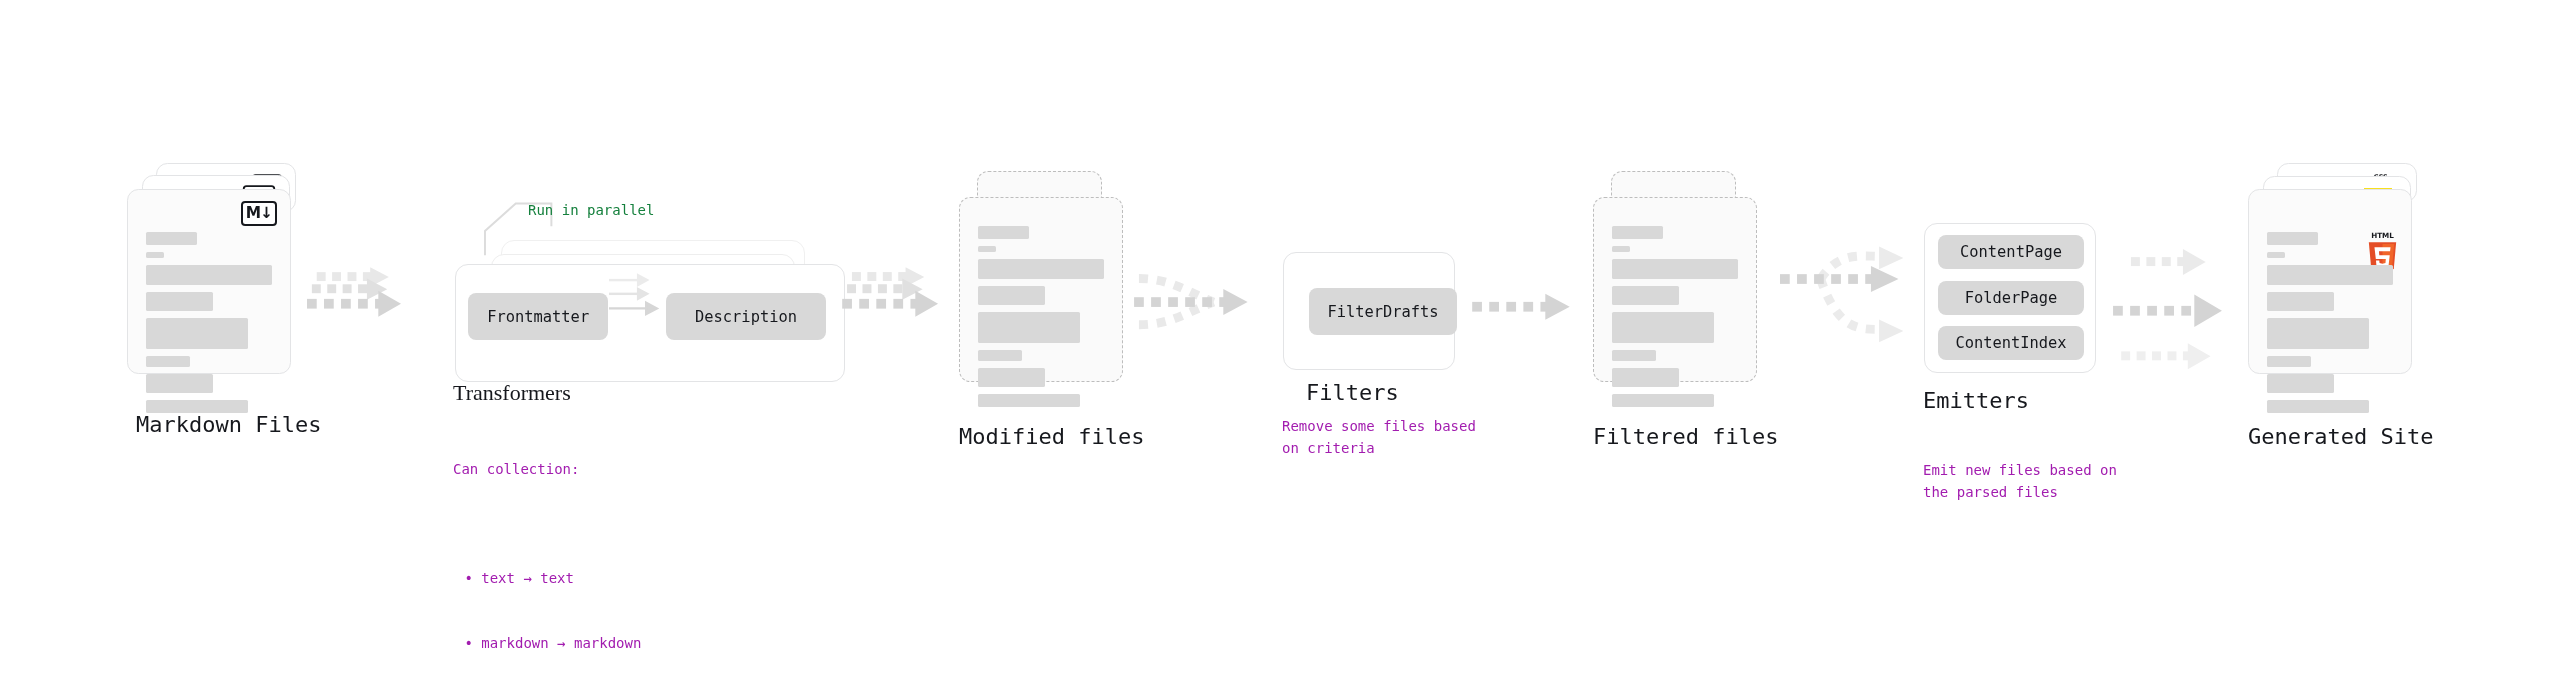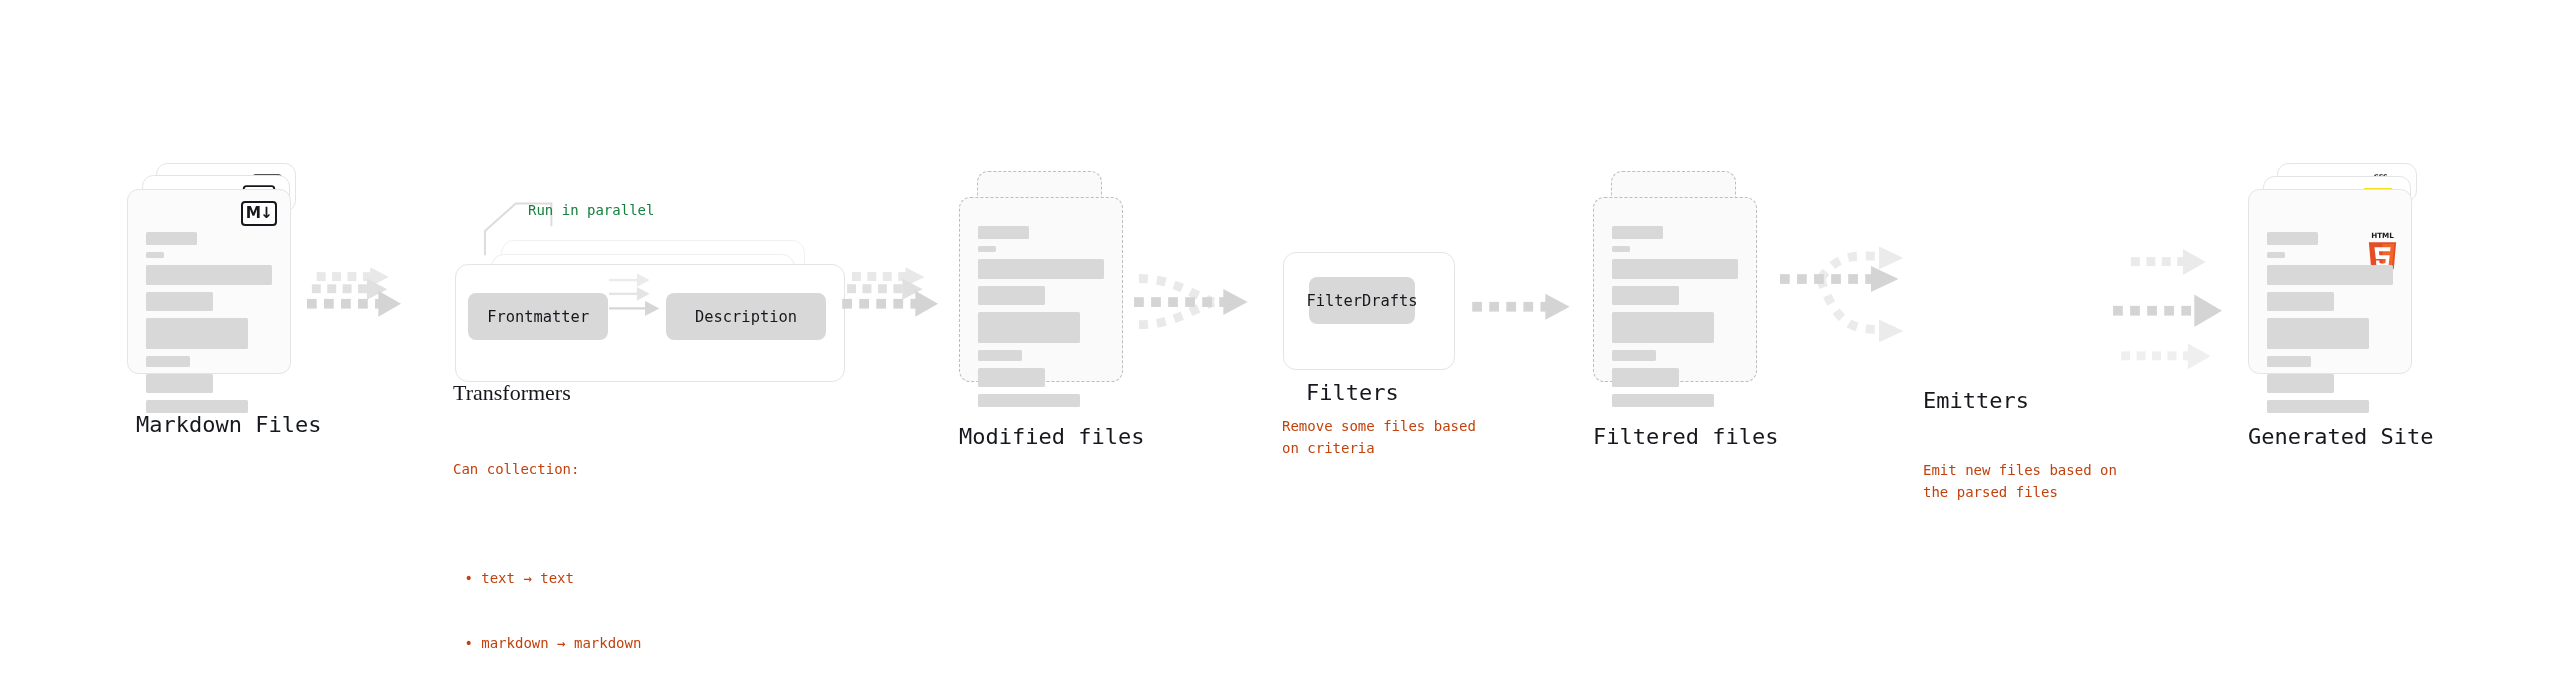--- a/index.html
+++ b/index.html
@@ -115,21 +115,21 @@
     font-family: "DejaVu Sans Mono", "Liberation Mono", monospace;
     font-size: 22px;
     color: #16181d;
     white-space: nowrap;
   }
   .caption {
     position: absolute;
     font-family: "DejaVu Sans Mono", "Liberation Mono", monospace;
     font-size: 14px;
     line-height: 1.55;
-    color: #c2410c;
+    color: #a21caf;
     white-space: pre;
   }
   .caption ul {
     margin: 0; padding: 0 0 0 11.4px; list-style: none;
   }
   .caption li { white-space: pre; }
   .caption li::before { content: "\2022  "; }
 
   .parallel-label {
     position: absolute;
@@ -292,21 +292,21 @@
         <rect x="21" y="36" width="12" height="12"></rect>
       <rect x="42" y="36" width="12" height="12"></rect>
         <rect x="63" y="36" width="12" height="12"></rect>
       <rect x="84" y="36" width="12" height="12"></rect>
         <rect x="105" y="36" width="12" height="12"></rect>
       <polygon points="110,26 140,42 110,58"></polygon>
     </g>
   </svg>
 
   <div class="group-box" style="left:1283px; top:252px; width:172px; height:118px;">
-    <div class="chip" style="left:25px; top:24px; width:106px; height:47px;">FilterDrafts</div>
+    <div class="chip" style="left:25px; top:35px; width:148px; height:47px;">FilterDrafts</div>
   </div>
   <div class="title" style="left:1282px; top:380px;margin-left:24px;">Filters</div>
   <div class="caption" style="left:1282px; top:416px;">Remove some files based
 on criteria</div>
 
   <svg class="arrow-layer" style="left:1472px; top:297px;" width="106" height="32.5" viewBox="0 0 130 40">
     <g fill="#d4d4d4">
       <rect x="0" y="6" width="12" height="12"></rect>
         <rect x="21" y="6" width="12" height="12"></rect>
       <rect x="42" y="6" width="12" height="12"></rect>
@@ -344,20 +344,25 @@
       <rect x="42" y="42" width="12" height="12"></rect>
         <rect x="63" y="42" width="12" height="12"></rect>
       <rect x="84" y="42" width="12" height="12"></rect>
         <rect x="105" y="42" width="12" height="12"></rect>
       <polygon points="112,32 146,48 112,64"></polygon>
     </g>
     <polygon points="122,8 152,22 122,36" fill="#ebebeb"></polygon>
     <polygon points="122,98 152,112 122,126" fill="#ebebeb"></polygon>
   </svg>
 
+  <div class="group-box" style="left:1924px; top:223px; width:172px; height:150px;">
+    <div class="chip" style="left:13px; top:11.4px; width:146px; height:34px;">ContentPage</div>
+    <div class="chip" style="left:13px; top:57px; width:146px; height:34px;">FolderPage</div>
+    <div class="chip" style="left:13px; top:102px; width:146px; height:34px;">ContentIndex</div>
+  </div>
   <div class="title" style="left:1923px; top:388px;">Emitters</div>
   <div class="caption" style="left:1923px; top:424px;margin-top:36px;">Emit new files based on
 the parsed files</div>
 
   <svg class="arrow-layer" style="left:2113px; top:236px;" width="122" height="130" viewBox="0 0 150 160">
     <g fill="#eaeaea">
       <rect x="22" y="26" width="11" height="11"></rect>
         <rect x="41" y="26" width="11" height="11"></rect>
       <rect x="60" y="26" width="11" height="11"></rect>
         <rect x="79" y="26" width="11" height="11"></rect>

